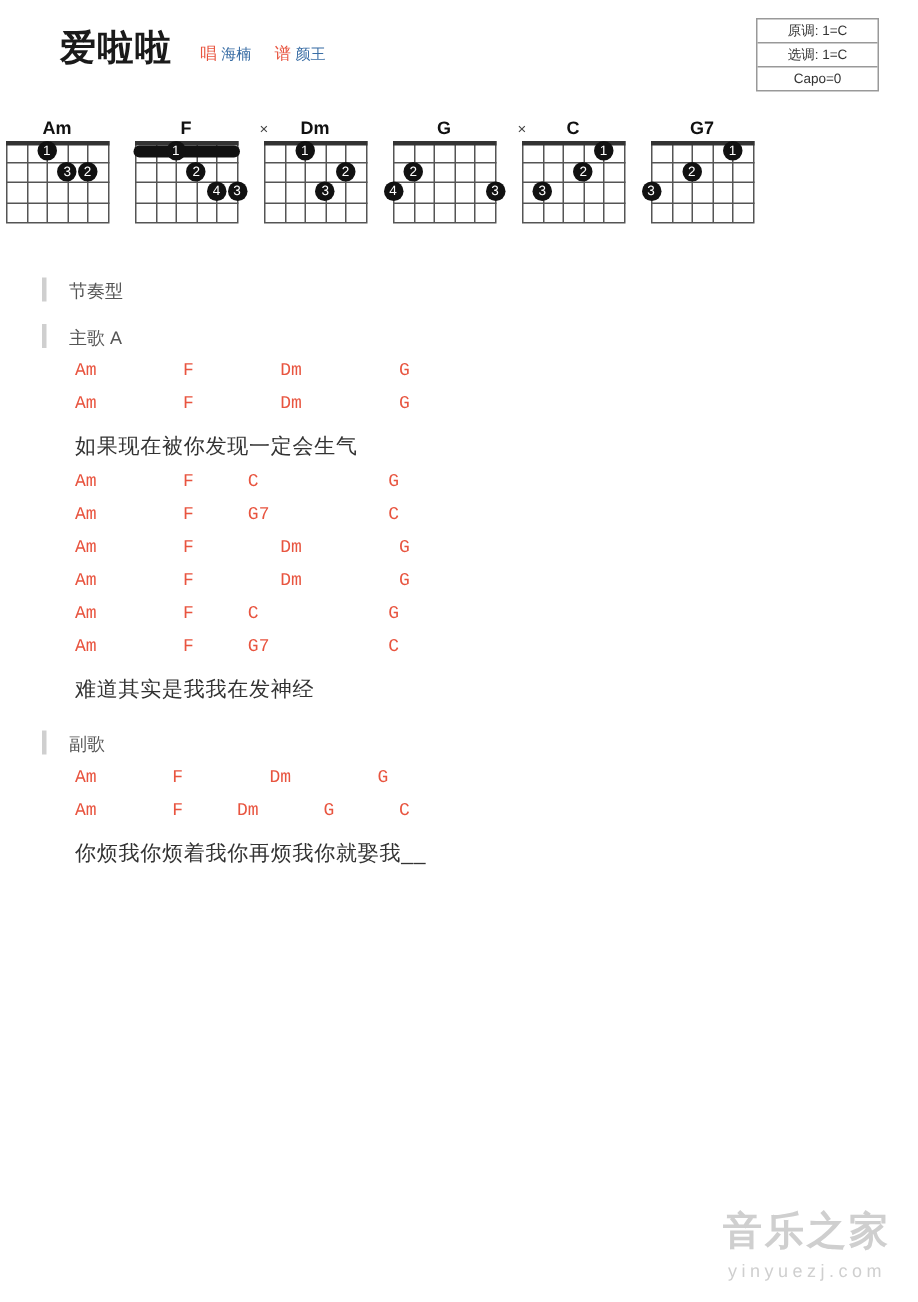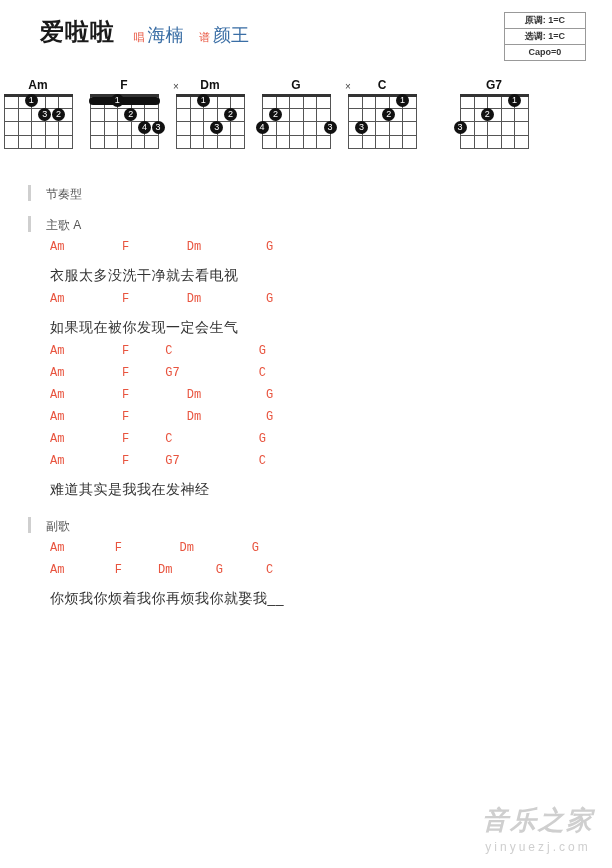--- a/index.html
+++ b/index.html
@@ -36,40 +36,39 @@
     top: 3px;
   }
   .credit-group { display:inline-block; margin-right: 12px; }
   .credit-label {
     color: #e8543f;
     font-size: 11px;
     margin-right: 3px;
   }
   .credit-name {
     color: #3a6ea5;
-    font-size: 18px;
+    font-size: 10px;
     text-align: right;
   }
 
   .keybox {
     position: absolute;
     right: 26px;
     top: 12px;
     width: 82px;
     border: 1px solid #999;
     font-size: 9px;
     color: #333;
     background: #fff;
   }
   .keybox div {
     padding: 2px 0;
     text-align: center;
     border-bottom: 1px solid #999;
     line-height: 11px;
-    font-weight: bold;
   }
   .keybox div:last-child { border-bottom: none; }
 
   
   .chords {
     position: relative;
     height: 78px;
     margin: 14px 0 0 0;
     padding-left: 34px;
   }
@@ -156,21 +155,21 @@
 
   
   .watermark {
     position: absolute;
     right: 18px;
     bottom: 14px;
     text-align: center;
     color: #cfcfcf;
     user-select: none;
   }
-  .wm-main { font-size: 26px; font-weight: bold; letter-spacing: 2px; font-style: italic; }
+  .wm-main { font-size: 26px; font-weight: bold; letter-spacing: 2px; }
   .wm-sub { font-size: 12px; letter-spacing: 3px; margin-top: 2px; }
 </style>
 </head>
 <body>
 
 <div class="header">
   <span class="title">爱啦啦</span>
 
   <span class="credits">
     <span class="credit-group">
@@ -281,21 +280,21 @@
         <div class="hline" style="top: 13.5px;"></div>
         <div class="hline" style="top: 27px;"></div>
         <div class="hline" style="top: 40.5px;"></div>
         <div class="hline" style="top: 54px;"></div>
         <div class="xmark" style="left: -3px; top: -12px;">×</div>
         <div class="dot" style="left: 47.9px; top: 0.25px;">1</div>
         <div class="dot" style="left: 34.3px; top: 13.75px;">2</div>
         <div class="dot" style="left: 7.1px; top: 27.25px;">3</div>
       </div>
     </div>
-    <div class="chord" style="left: 430px; margin-left: 26px;">
+    <div class="chord" style="left: 430px;">
       <div class="chord-name">G7</div>
       <div class="grid">
         <div class="vline" style="left: 0px;"></div>
         <div class="vline" style="left: 13.6px;"></div>
         <div class="vline" style="left: 27.2px;"></div>
         <div class="vline" style="left: 40.8px;"></div>
         <div class="vline" style="left: 54.4px;"></div>
         <div class="vline" style="left: 68px;"></div>
         <div class="hline nut" style="top: 0px;"></div>
         <div class="hline" style="top: 13.5px;"></div>
@@ -307,21 +306,20 @@
         <div class="dot" style="left: -6.5px; top: 27.25px;">3</div>
       </div>
     </div>
   </div>
 
 <div class="body" id="sections">
     <div class="section-head">节奏型</div>
     <div class="section-head">主歌 A</div>
     <div class="lineblock">
       <div class="chordline">Am        F        Dm         G</div>
-      <div class="lyricline">衣服太多没洗干净就去看电视</div>
     </div>
     <div class="lineblock">
       <div class="chordline">Am        F        Dm         G</div>
       <div class="lyricline">如果现在被你发现一定会生气</div>
     </div>
     <div class="lineblock">
       <div class="chordline">Am        F     C            G</div>
     </div>
     <div class="lineblock">
       <div class="chordline">Am        F     G7           C</div>

